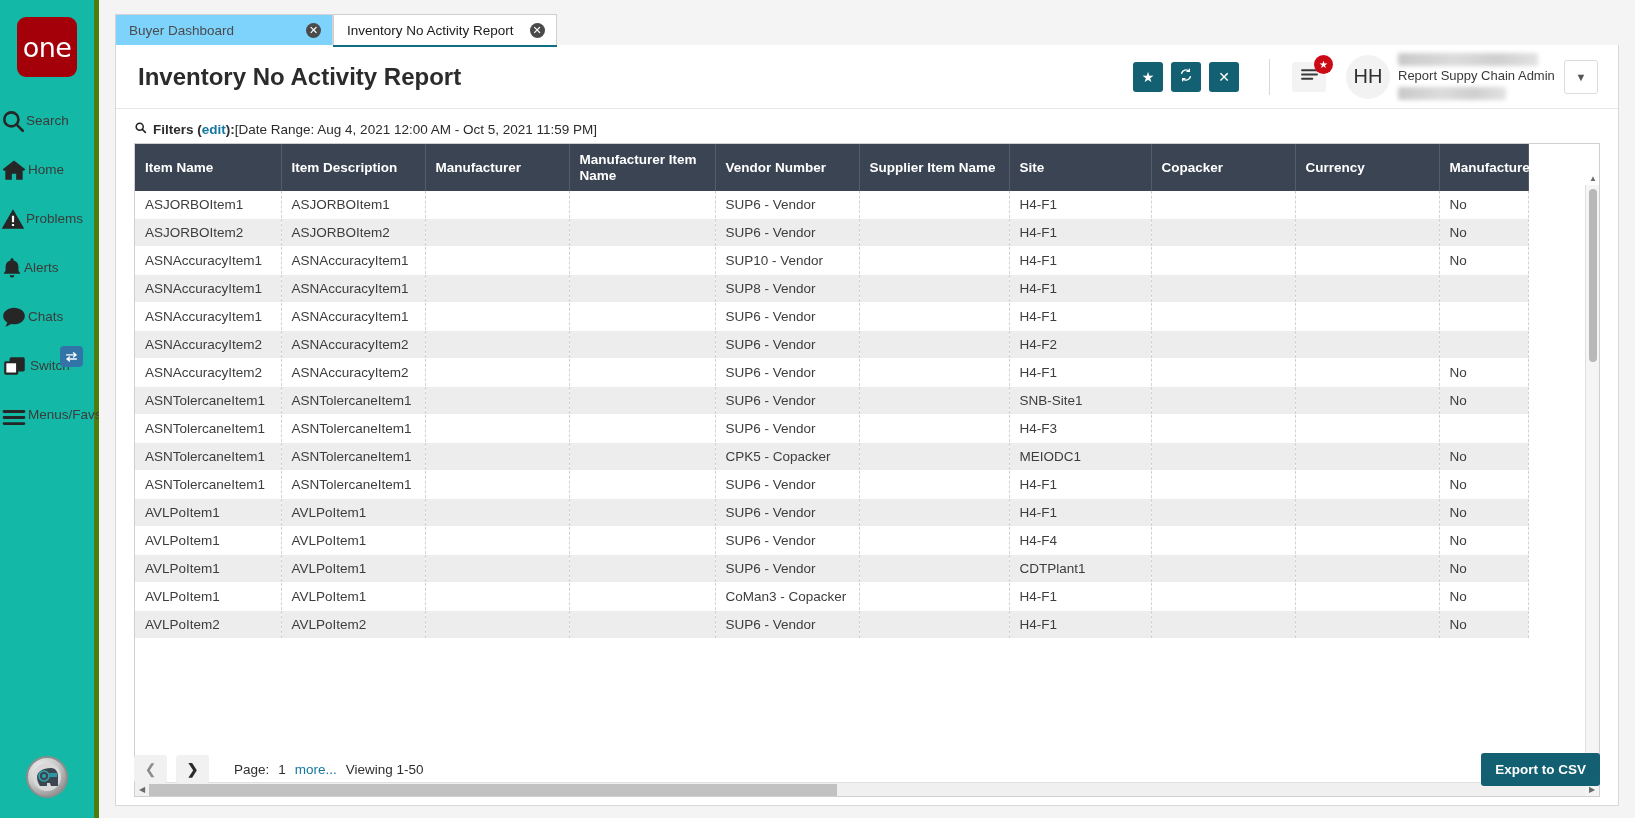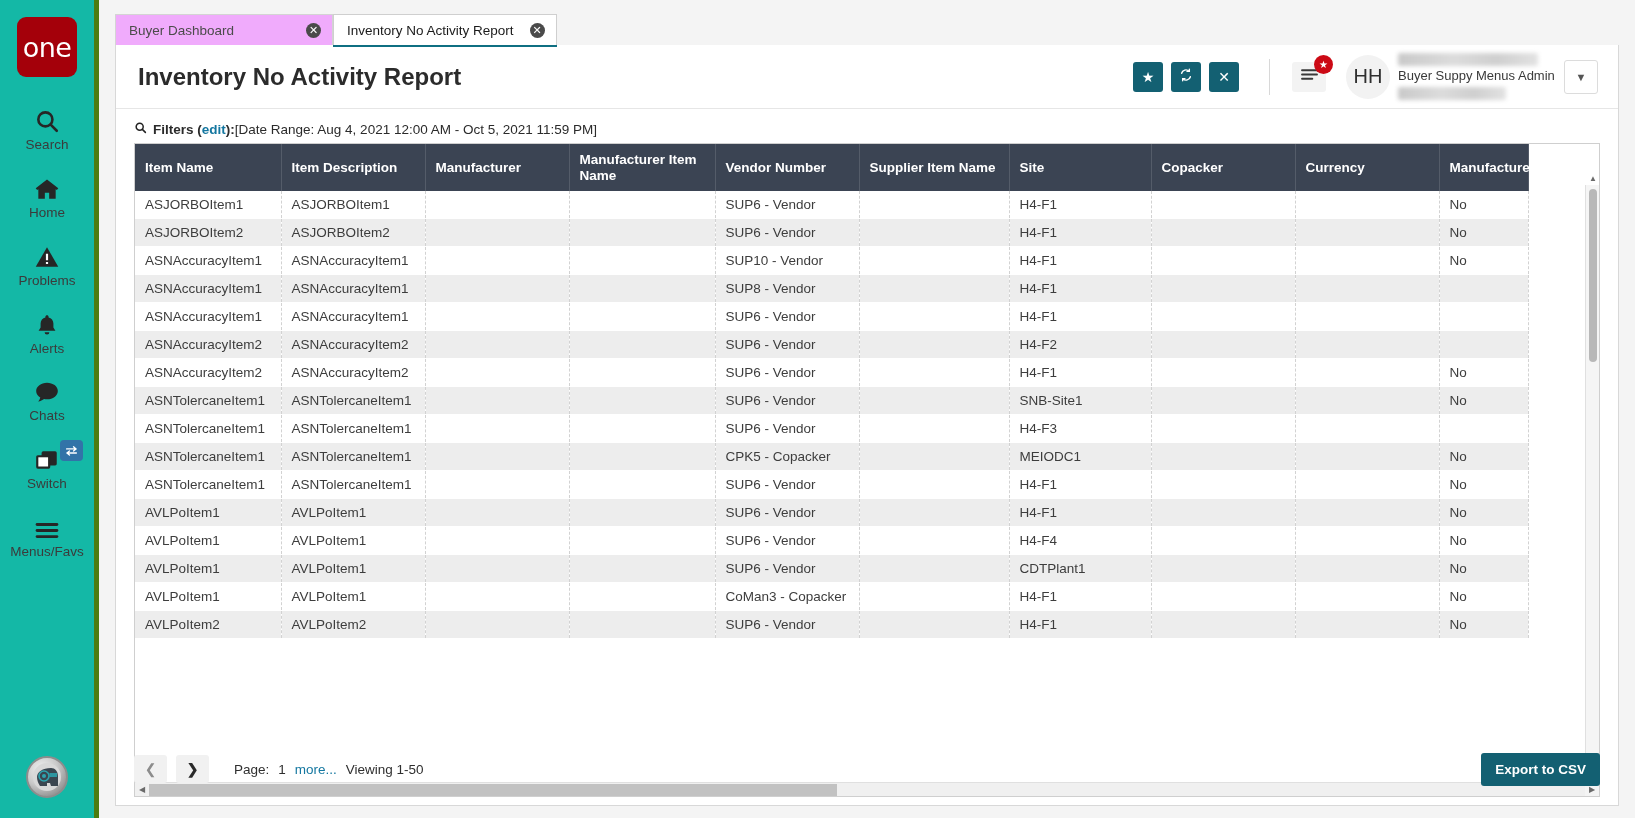--- a/index.html
+++ b/index.html
@@ -41,21 +41,21 @@
     font-size: 27px;
     font-weight: 400;
     letter-spacing: -0.5px;
     font-family: "DejaVu Sans", sans-serif;
   }
   .rail-items { margin-top: 18px; width: 100%; }
   .rail-item {
     width: 100%;
     padding: 9px 0 10px 0;
     display: flex;
-    flex-direction: column;
+    flex-direction: row;
     align-items: center;
     cursor: pointer;
     position: relative;
   }
   .rail-item .ricon {
     height: 30px;
     display: flex; align-items: flex-end; justify-content: center;
     color: #262626;
   }
   .rail-item .rlabel {
@@ -109,21 +109,21 @@
   }
   .tab {
     height: 32px;
     min-width: 218px;
     display: flex;
     align-items: center;
     justify-content: space-between;
     padding: 0 11px 0 13px;
     font-size: 13.5px;
     color: #4b4b4b;
-    background: #f0abfc;
+    background: #7dd3fc;
     border: 1px solid #d4d4d4;
     border-bottom: none;
     cursor: pointer;
     position: relative;
   }
   .tab.active {
     background: #ffffff;
     color: #1a1a1a;
     border-color: #cfcfcf;
     z-index: 2;
@@ -542,21 +542,21 @@
             <span>★</span>
           </span>
         </div>
 
         <div class="user-avatar">
           <span>HH</span>
         </div>
 
         <div class="user-block">
           <div class="blurbar b1"></div>
-          <div class="user-role">Buyer Suppy Menus Admin</div>
+          <div class="user-role">Report Suppy Chain Admin</div>
           <div class="blurbar b2"></div>
         </div>
 
         <div class="caret-btn">
           <span>▼</span>
         </div>
       </div>
 
       <div class="filterbar">
         <span class="filter-ico">

